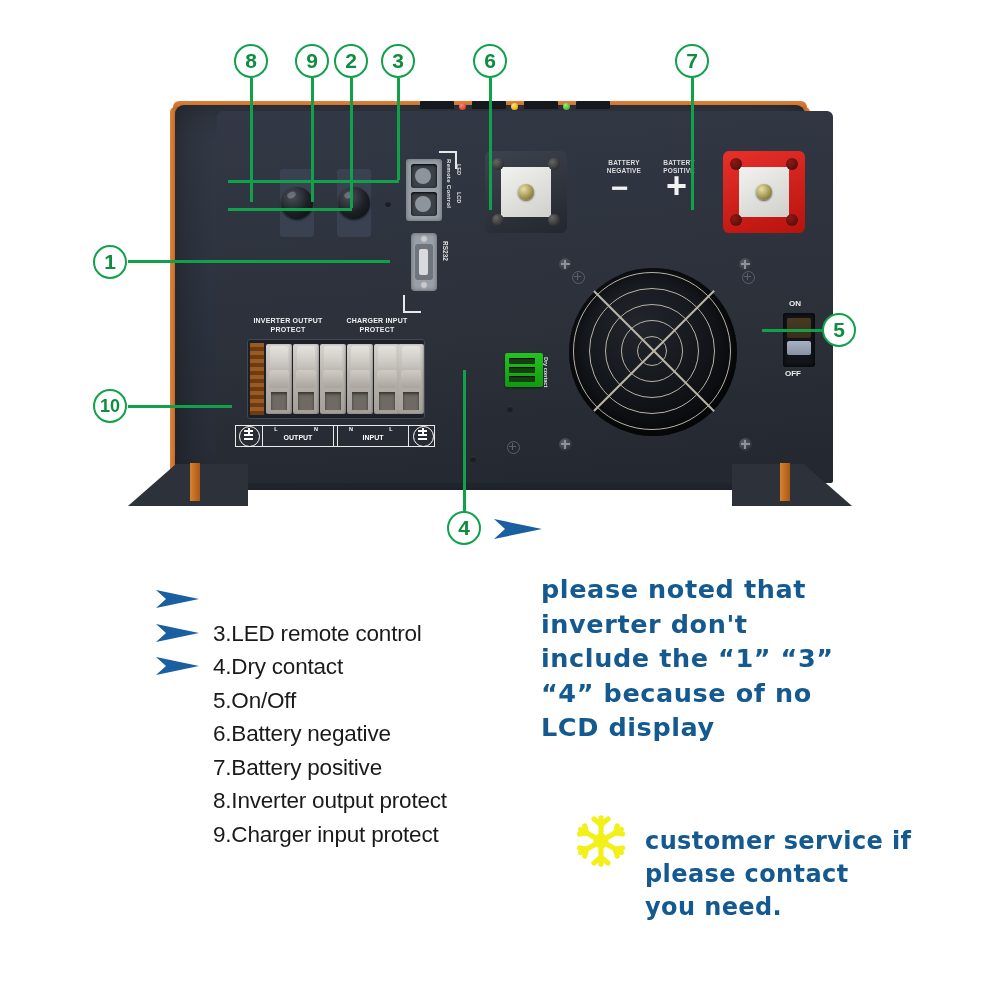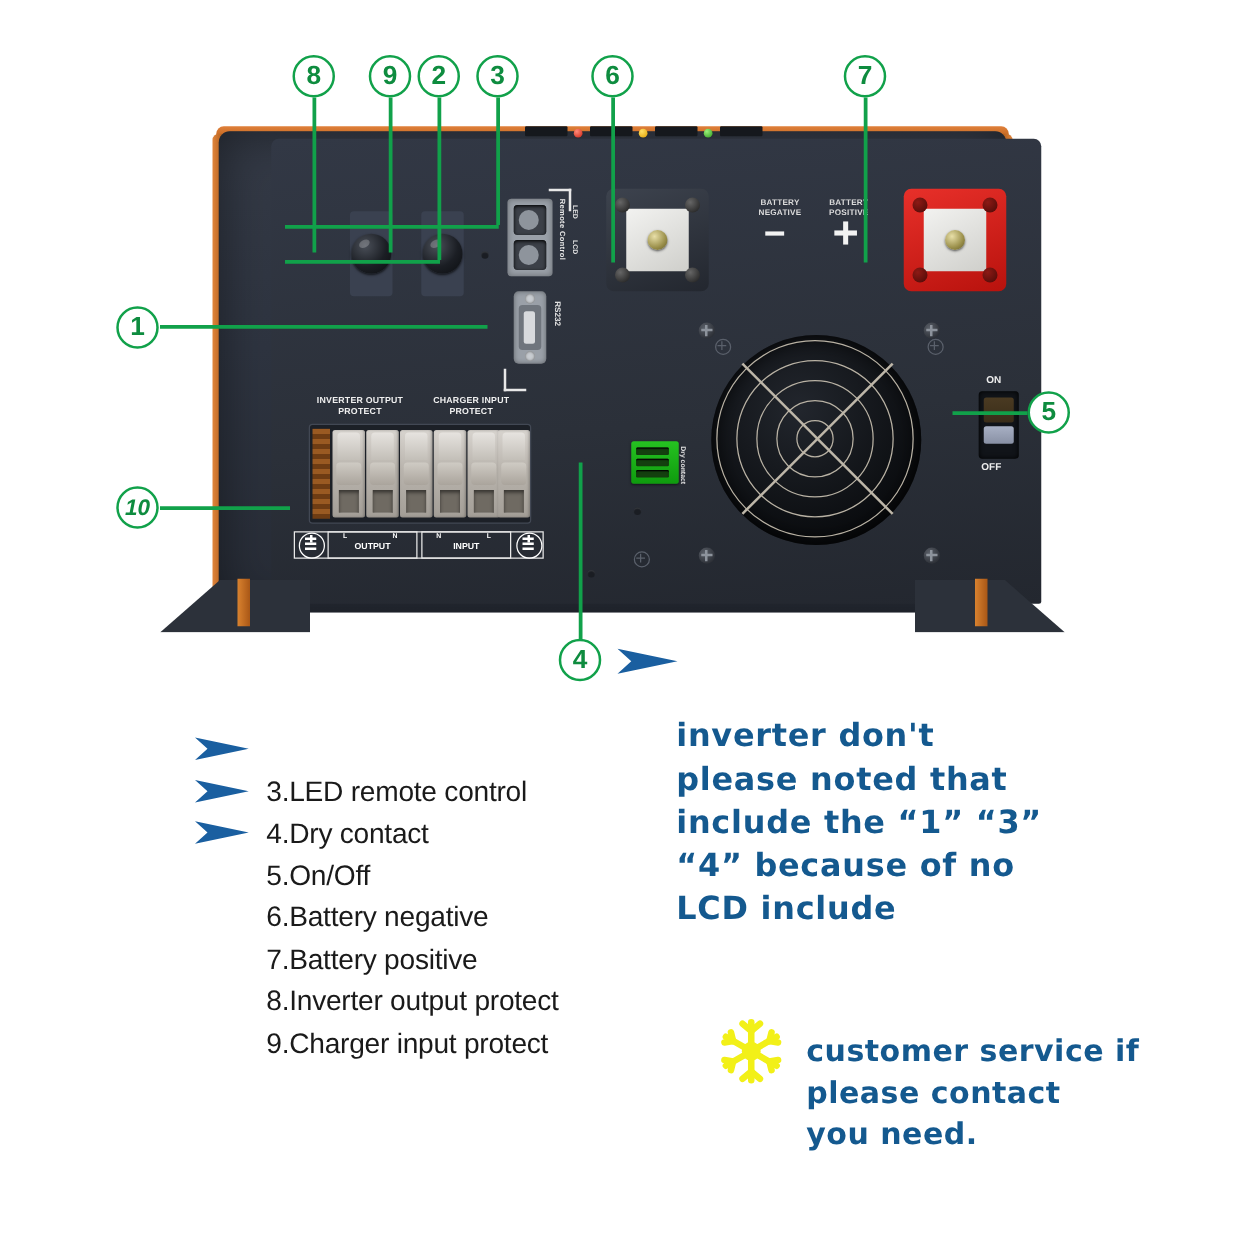--- a/index.html
+++ b/index.html
@@ -369,21 +369,21 @@
 
 <div class="lead v" style="left:463px;top:370px;height:142px;"></div>
 
 <div class="callout" style="left:234px;top:44px;">8</div>
 <div class="callout" style="left:295px;top:44px;">9</div>
 <div class="callout" style="left:334px;top:44px;">2</div>
 <div class="callout" style="left:381px;top:44px;">3</div>
 <div class="callout" style="left:473px;top:44px;">6</div>
 <div class="callout" style="left:675px;top:44px;">7</div>
 <div class="callout" style="left:93px;top:245px;">1</div>
-<div class="callout" style="left:93px;top:389px;font-size:18px;font-style:italic;">10</div>
+<div class="callout" style="left:93px;top:389px;font-size:18px;">10</div>
 <div class="callout" style="left:822px;top:313px;">5</div>
 <div class="callout" style="left:447px;top:511px;">4</div>
 
 <svg style="position:absolute;left:492px;top:516px;z-index:40;" width="52" height="26" viewBox="0 0 52 26">
   <path d="M2,3 L50,13 L2,23 L13,13 Z" fill="#1a5fa0"></path>
 </svg>
 
 <div id="legend">
   <div class="legrow">
     <svg class="bluearrow" viewBox="0 0 46 22">
@@ -413,25 +413,25 @@
   </div>
   <div class="legrow">
     <span class="legtext">8.Inverter output protect</span>
   </div>
   <div class="legrow">
     <span class="legtext">9.Charger input protect</span>
   </div>
 </div>
 
 <div id="notice">
+  <div class="noticeline">please noted that</div>
   <div class="noticeline">inverter don't</div>
-  <div class="noticeline">please noted that</div>
   <div class="noticeline">include the “1” “3”</div>
   <div class="noticeline">“4” because of no</div>
-  <div class="noticeline">LCD include</div>
+  <div class="noticeline">LCD display</div>
 </div>
 
 <svg id="snowflake" viewBox="0 0 100 100">
   <g stroke="#f2f018" stroke-width="9" stroke-linecap="round" fill="none">
     <line x1="50" y1="10" x2="50" y2="90"></line>
     <line x1="15" y1="30" x2="85" y2="70"></line>
     <line x1="15" y1="70" x2="85" y2="30"></line>
     <line x1="50" y1="22" x2="38" y2="12"></line>
       <line x1="50" y1="22" x2="62" y2="12"></line>
     <line x1="50" y1="78" x2="38" y2="88"></line>

